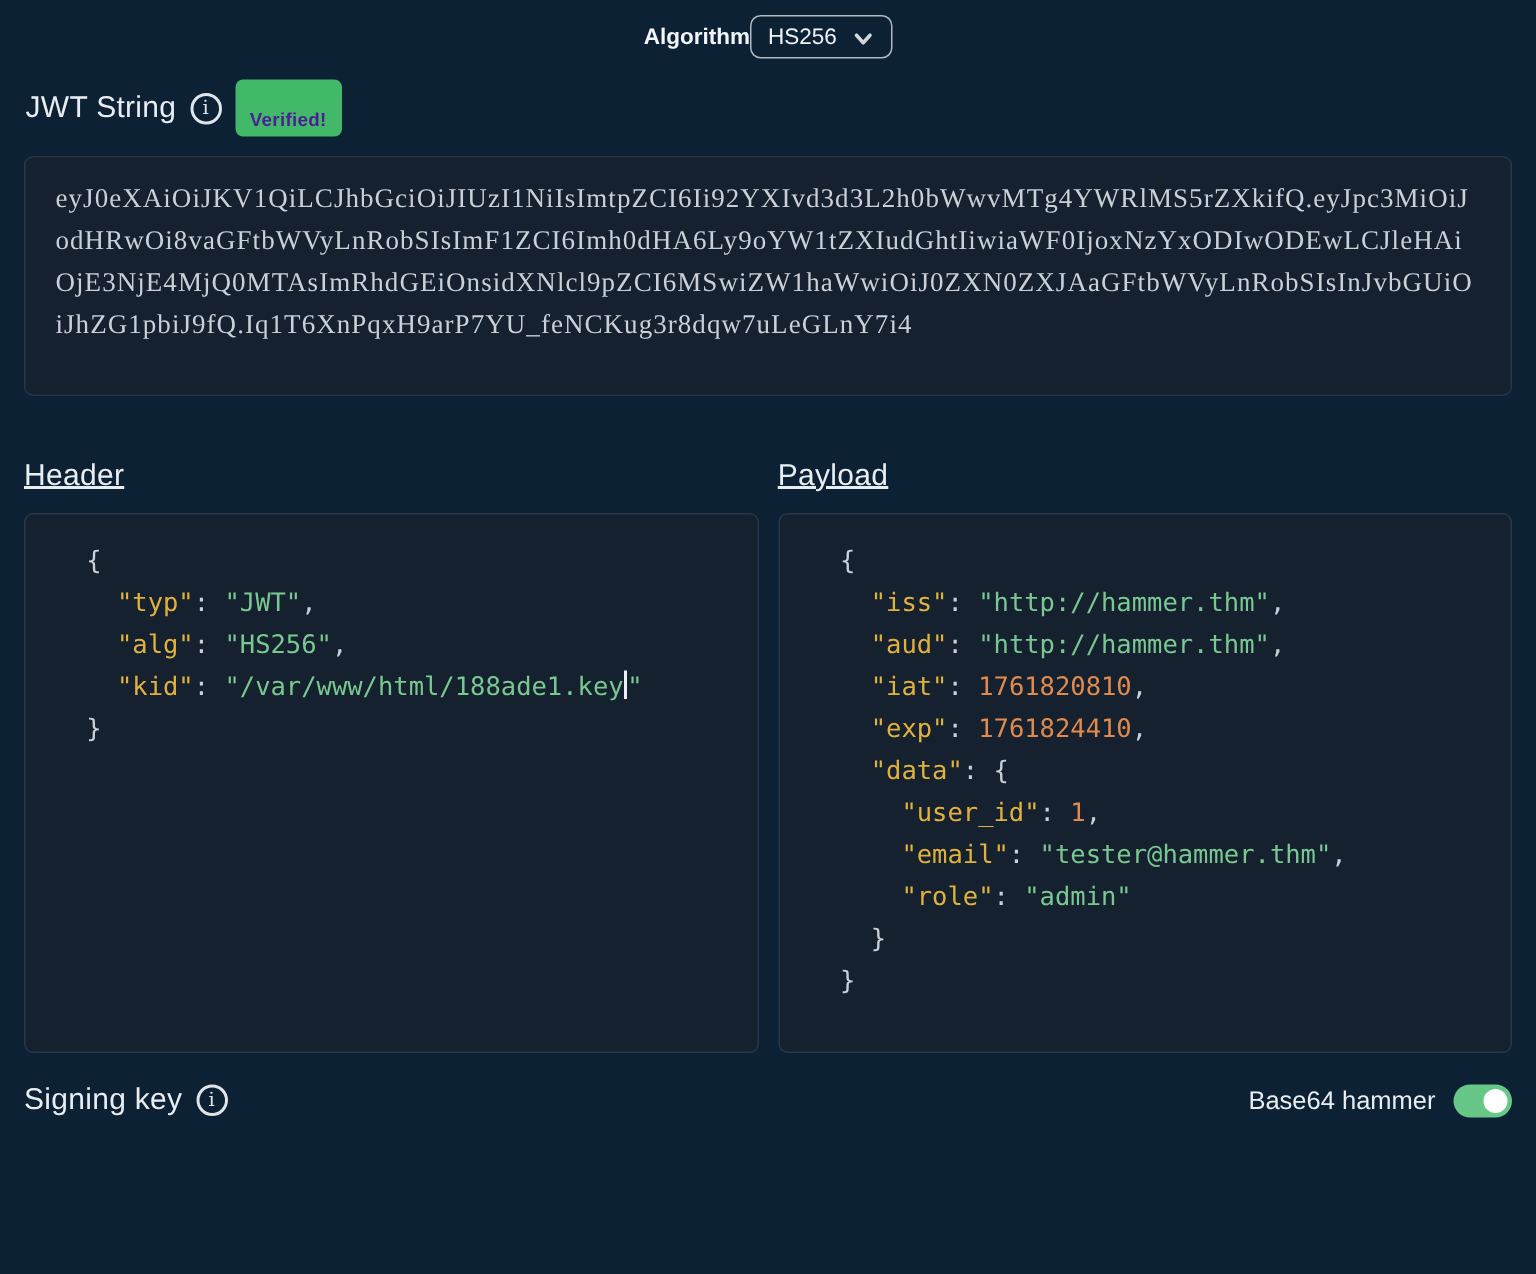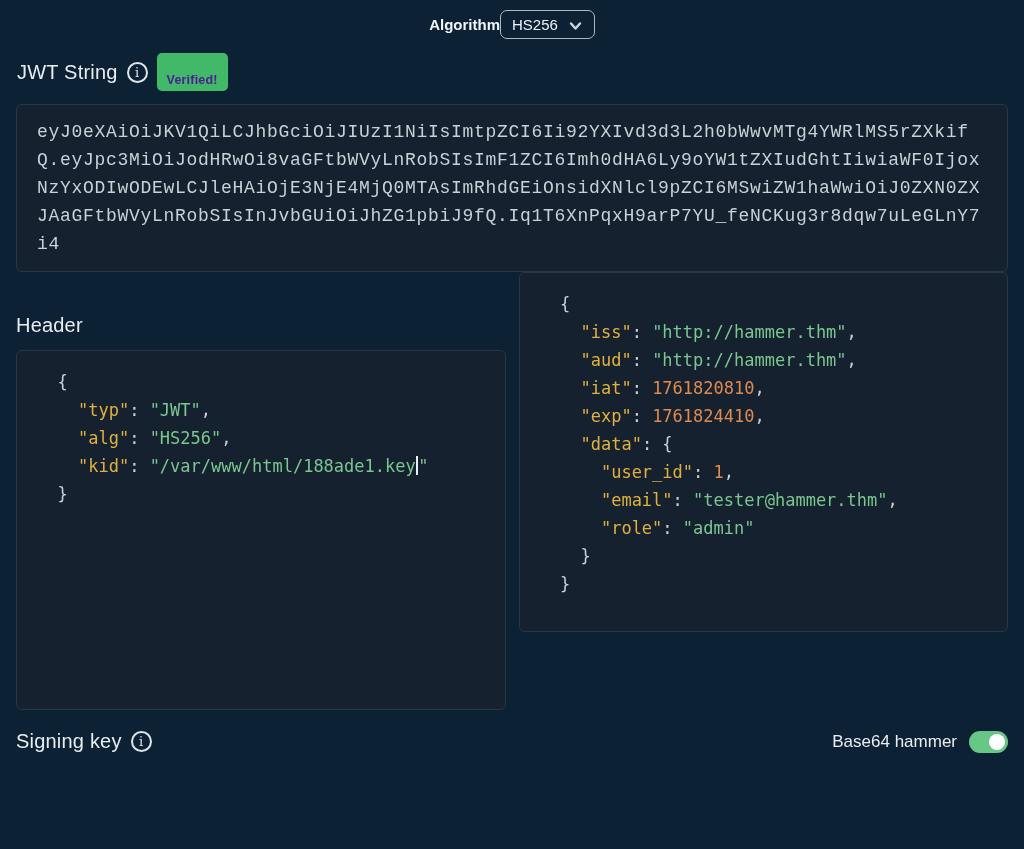--- a/index.html
+++ b/index.html
@@ -37,28 +37,28 @@
   }
   .badge{
     background:var(--badge-green);color:#4c1d95;font-size:12.5px;font-weight:600;
     padding:20px 10px 4px;border-radius:5px;letter-spacing:.2px;
   }
   .jwt-head{margin:10px 1px 13px;}
 
   
   .codebox{background:var(--box-bg);border:1px solid var(--box-border);border-radius:6px;}
   .jwt-box{
-    padding:13px 20px;font-family:Liberation Mono, monospace;
+    padding:13px 20px;font-family:Liberation Serif, serif;
     font-size:18px;line-height:28px;letter-spacing:.7px;color:var(--mono-text);
     white-space:pre-wrap;word-break:break-all;min-height:160px;cursor:text;
   }
 
   
   .grid{display:grid;grid-template-columns:1fr 1fr;column-gap:13px;}
-  .col-head{margin:42px 0 13px;}
+  .col-head{margin:42px 0 13px;text-decoration:underline;}
   .json-box{
     padding:17px 20px;font-family:"DejaVu Sans Mono",monospace;
     font-size:17px;line-height:28px;color:var(--mono-text);min-height:360px;cursor:text;
   }
   .code-line{white-space:pre;}
   .tok-key{color:var(--json-key);}
   .tok-str{color:var(--json-string);}
   .tok-num{color:var(--json-number);}
   .tok-punc{color:var(--mono-text);}
   .caret{
@@ -118,20 +118,23 @@
       </div>
       <div class="codebox json-box">
           <div class="code-line"><span class="tok-punc">  {</span></div>
           <div class="code-line"><span class="tok-punc">    </span><span class="tok-key">"typ"</span><span class="tok-punc">: </span><span class="tok-str">"JWT"</span><span class="tok-punc">,</span></div>
           <div class="code-line"><span class="tok-punc">    </span><span class="tok-key">"alg"</span><span class="tok-punc">: </span><span class="tok-str">"HS256"</span><span class="tok-punc">,</span></div>
           <div class="code-line"><span class="tok-punc">    </span><span class="tok-key">"kid"</span><span class="tok-punc">: </span><span class="tok-str">"/var/www/html/188ade1.key</span><span class="caret"></span><span class="tok-str">"</span></div>
           <div class="code-line"><span class="tok-punc">  }</span></div>
         </div>
     </div>
     <div>
+      <div class="h-row col-head">
+        <span class="h-title">Payload</span>
+      </div>
       <div class="codebox json-box">
           <div class="code-line"><span class="tok-punc">  {</span></div>
           <div class="code-line"><span class="tok-punc">    </span><span class="tok-key">"iss"</span><span class="tok-punc">: </span><span class="tok-str">"http://hammer.thm"</span><span class="tok-punc">,</span></div>
           <div class="code-line"><span class="tok-punc">    </span><span class="tok-key">"aud"</span><span class="tok-punc">: </span><span class="tok-str">"http://hammer.thm"</span><span class="tok-punc">,</span></div>
           <div class="code-line"><span class="tok-punc">    </span><span class="tok-key">"iat"</span><span class="tok-punc">: </span><span class="tok-num">1761820810</span><span class="tok-punc">,</span></div>
           <div class="code-line"><span class="tok-punc">    </span><span class="tok-key">"exp"</span><span class="tok-punc">: </span><span class="tok-num">1761824410</span><span class="tok-punc">,</span></div>
           <div class="code-line"><span class="tok-punc">    </span><span class="tok-key">"data"</span><span class="tok-punc">: {</span></div>
           <div class="code-line"><span class="tok-punc">      </span><span class="tok-key">"user_id"</span><span class="tok-punc">: </span><span class="tok-num">1</span><span class="tok-punc">,</span></div>
           <div class="code-line"><span class="tok-punc">      </span><span class="tok-key">"email"</span><span class="tok-punc">: </span><span class="tok-str">"tester@hammer.thm"</span><span class="tok-punc">,</span></div>
           <div class="code-line"><span class="tok-punc">      </span><span class="tok-key">"role"</span><span class="tok-punc">: </span><span class="tok-str">"admin"</span></div>

